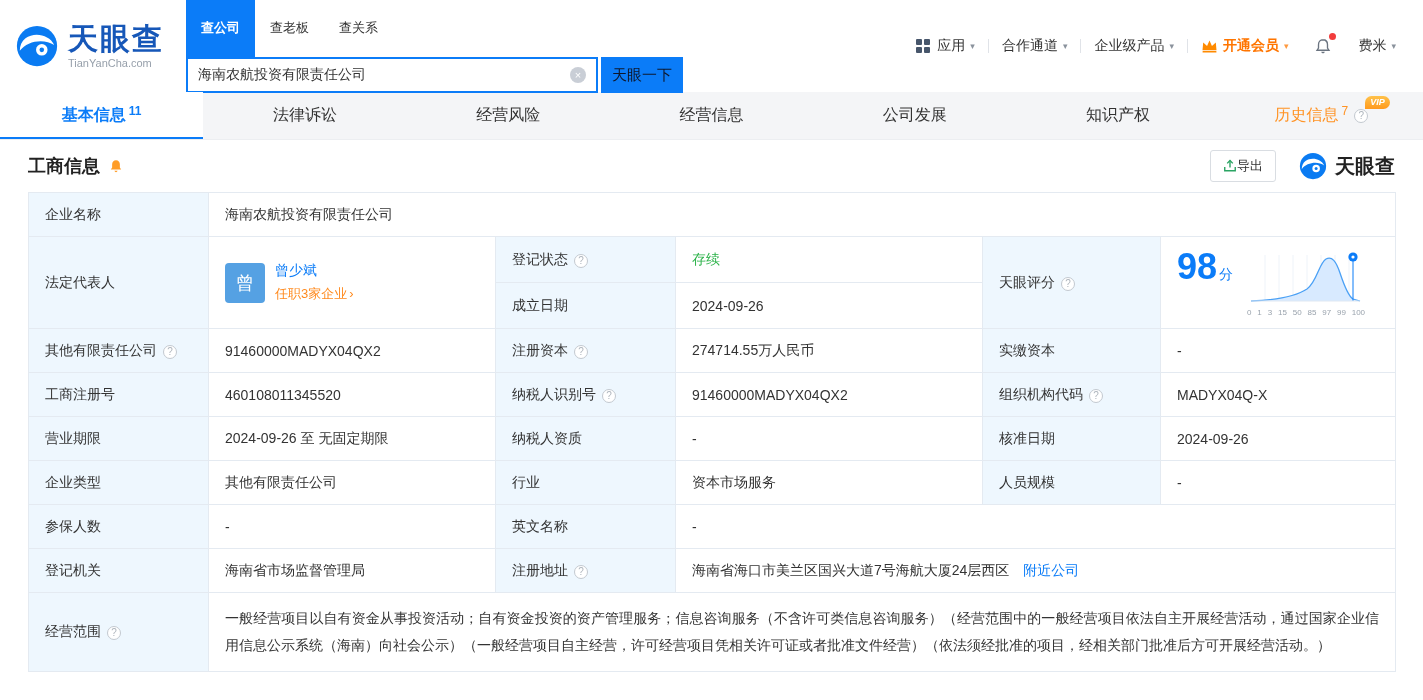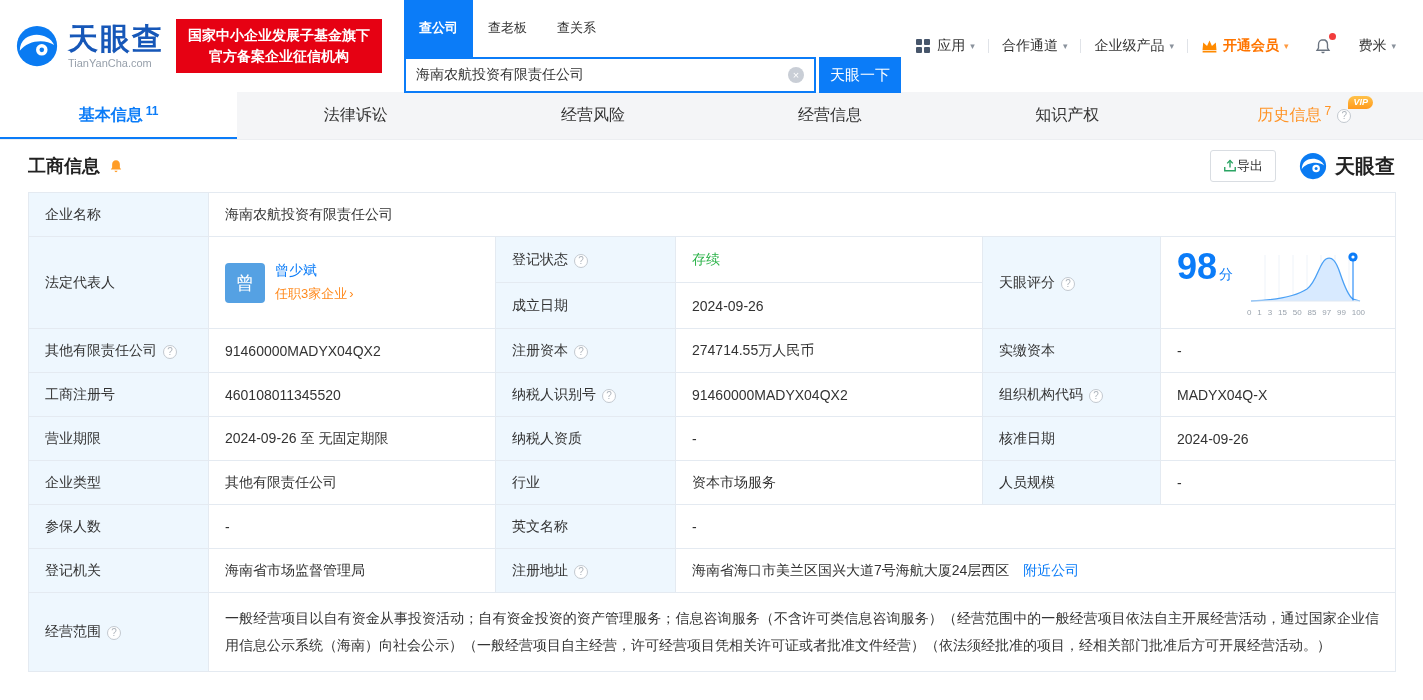--- a/index.html
+++ b/index.html
@@ -18,21 +18,21 @@
     padding:6px 12px; line-height:21px; text-align:center; }
   .search-wrap { margin-left:22px; }
   .search-tabs { display:flex; align-items:flex-end; }
   .search-tab { font-size:13px; padding:20px 15px; color:#333; cursor:pointer; }
   .search-tab.active { background:#0b7cf8; color:#fff; font-weight:bold; }
   .search-row { display:flex; }
   .search-box { width:412px; height:36px; border:2px solid #0b7cf8; display:flex; align-items:center; background:#fff; }
   .search-input { flex:1; border:none; outline:none; font-size:14px; padding:0 10px; color:#333; background:transparent; }
   .clear-btn { width:16px; height:16px; border-radius:50%; background:#c9ced6; color:#fff; font-size:11px;
     line-height:16px; text-align:center; margin-right:10px; cursor:pointer; flex:0 0 auto; }
-  .search-btn { width:82px; height:36px; margin-left:3px; background:#0b7cf8; color:#ffffff; font-size:15px;
+  .search-btn { width:82px; height:36px; margin-left:3px; background:#0b7cf8; color:#0f172a; font-size:15px;
     border:none; cursor:pointer; }
   .topnav { margin-left:auto; display:flex; align-items:center; font-size:14px; color:#333; }
   .topnav-item { display:flex; align-items:center; gap:5px; padding:0 13px; cursor:pointer; white-space:nowrap; }
   .divider { width:1px; height:14px; background:#e0e3e8; }
   .caret { font-size:9px; color:#8a929c; }
   .grid-icon { display:inline-grid; grid-template-columns:6px 6px; grid-gap:2px; margin-right:2px; }
   .grid-icon i { width:6px; height:6px; background:#47566b; border-radius:1px; }
   .vip-entry { color:#ff7500; font-weight:bold; }
   .vip-entry .caret { color:#ff9a40; }
   .bell-wrap { position:relative; padding:0 13px; cursor:pointer; display:flex; align-items:center; }
@@ -97,24 +97,20 @@
         <circle cx="29" cy="28" r="6" fill="#ffffff"></circle>
         <circle cx="29" cy="28" r="2.4" fill="#0a7bf2"></circle>
       </svg>
     </span>
     <span class="logo-textblock">
       <span class="logo-name">天眼查</span>
       <span class="logo-domain">TianYanCha.com</span>
     </span>
   </div>
 
-  <div class="cert-box">
-    <div>国家中小企业发展子基金旗下</div>
-    <div>官方备案企业征信机构</div>
-  </div>
 
   <div class="search-wrap">
     <div class="search-tabs">
       <span class="search-tab active">查公司</span>
       <span class="search-tab">查老板</span>
       <span class="search-tab">查关系</span>
     </div>
     <div class="search-row">
       <div class="search-box">
         <input class="search-input" value="海南农航投资有限责任公司" style="">
@@ -174,20 +170,23 @@
     <span class="tab-count">11</span>
   </div>
   <div class="tab">
     <span>法律诉讼</span>
   </div>
   <div class="tab">
     <span>经营风险</span>
   </div>
   <div class="tab">
     <span>经营信息</span>
+  </div>
+  <div class="tab">
+    <span>公司发展</span>
   </div>
   <div class="tab">
     <span>知识产权</span>
   </div>
   <div class="tab history">
     <span>历史信息</span>
     <span class="tab-count">7</span>
     <span class="help-circle">?</span>
     <span class="vip-badge">VIP</span>
   </div>

